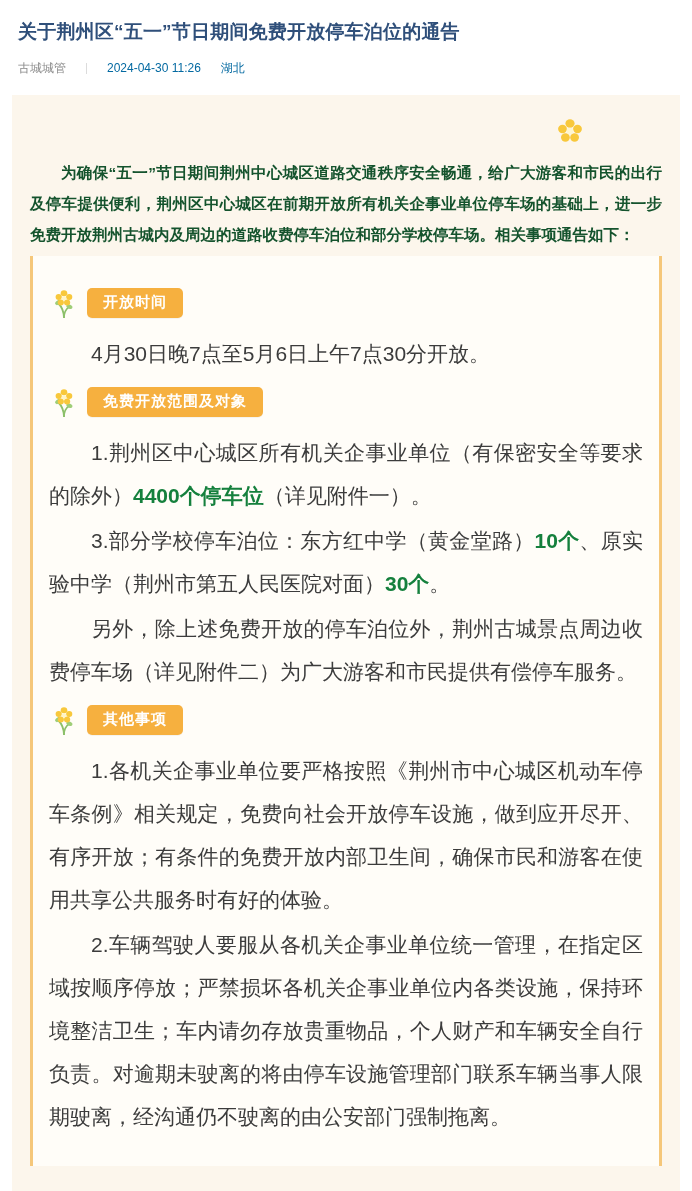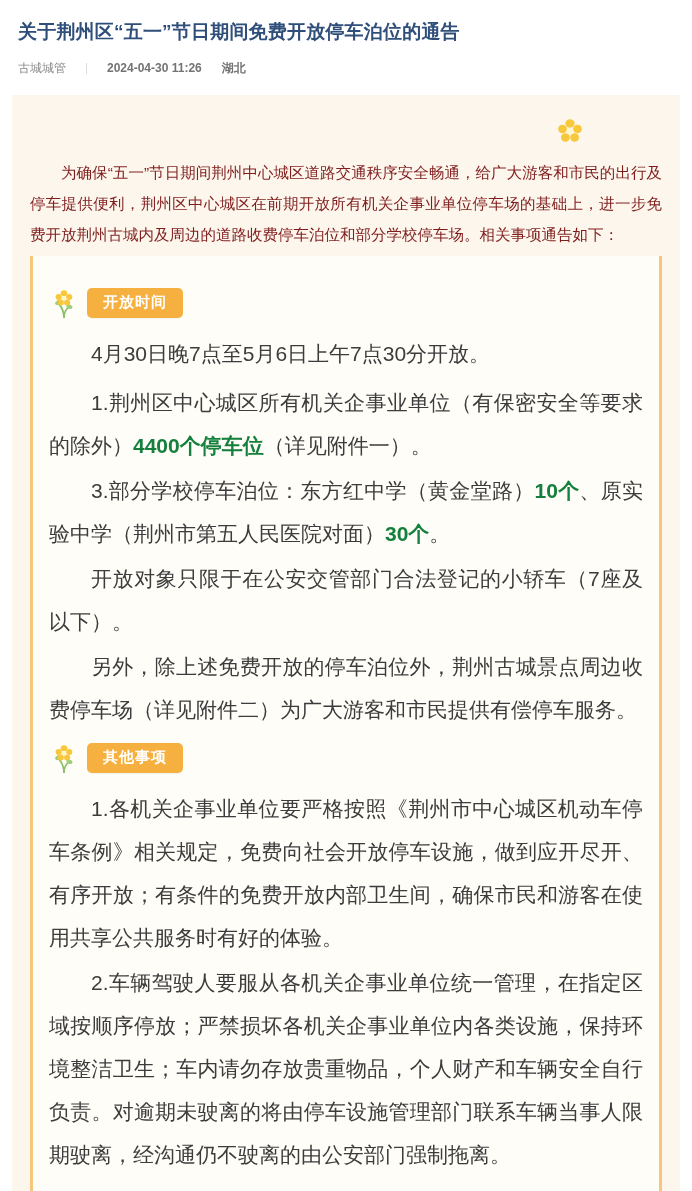--- a/index.html
+++ b/index.html
@@ -38,22 +38,21 @@
   }
   .meta-source {
     color: #8a8a8a;
   }
   .meta-sep {
     width: 1px;
     height: 11px;
     background: #dcdcdc;
   }
   .meta-date, .meta-loc {
-    color: #737373;
-    font-weight: bold;
+    color: #0369a1;
   }
 
   
   .body-card {
     background: #fcf6ec;
     margin: 0 12px 0 12px;
     padding: 22px 18px 26px 18px;
     box-sizing: border-box;
     position: relative;
   }
@@ -67,24 +66,25 @@
     display: inline-block;
     position: relative;
     width: 28px;
     height: 28px;
   }
   .flower svg { display: block; }
 
   p.para {
     font-size: 15.5px;
     line-height: 2.0;
-    color: #7f1d1d;
+    color: #14532d;
     margin: 0 0 6px 0;
     text-align: justify;
     text-indent: 2em;
+    font-weight: bold;
   }
   .intro {
     margin-bottom: 20px;
   }
 
   
   .inner-panel {
     background: #fffdf8;
     border-left: 3px solid #f5c77a;
     border-right: 3px solid #f5c77a;
@@ -182,24 +182,40 @@
                   </g>
                   <circle cx="11" cy="9.2" r="2.3" fill="#fff4c6"></circle>
                 </svg></span>
               <span class="section-label">开放时间</span>
             </div>
             <div class="section-body">
               <p><span>4月30日晚7点至5月6日上午7点30分开放。</span></p>
             </div>
           </div>
           <div class="section">
+            <div class="section-head">
+              <span class="section-flower"><svg width="24" height="30" viewBox="0 0 24 30" aria-hidden="true">
+                  <path d="M11 29 C11 21 8 17 5 14" stroke="#8cc06a" stroke-width="1.8" fill="none"></path>
+                  <path d="M11 29 C11 23 13 20 16 18" stroke="#8cc06a" stroke-width="1.6" fill="none"></path>
+                  <ellipse cx="5.2" cy="13.4" rx="3.4" ry="2.1" fill="#9fce78" transform="rotate(-35 5.2 13.4)"></ellipse>
+                  <ellipse cx="16.4" cy="17.6" rx="3.2" ry="2" fill="#9fce78" transform="rotate(25 16.4 17.6)"></ellipse>
+                  <g fill="#f8c83c">
+                    <ellipse cx="11" cy="4.2" rx="3.3" ry="3"></ellipse>
+                    <ellipse cx="16.2" cy="8" rx="3.1" ry="3"></ellipse>
+                    <ellipse cx="14.1" cy="13.6" rx="3.1" ry="3"></ellipse>
+                    <ellipse cx="7.8" cy="13.6" rx="3.1" ry="3"></ellipse>
+                    <ellipse cx="5.7" cy="8" rx="3.1" ry="3"></ellipse>
+                  </g>
+                  <circle cx="11" cy="9.2" r="2.3" fill="#fff4c6"></circle>
+                </svg></span>
+              <span class="section-label">免费开放范围及对象</span>
+            </div>
             <div class="section-body">
               <p><span>1.荆州区中心城区所有机关企事业单位（有保密安全等要求的除外）</span><span class="hl">4400个停车位</span><span>（详见附件一）。</span></p>
               <p><span>3.部分学校停车泊位：东方红中学（黄金堂路）</span><span class="hl">10个</span><span>、原实验中学（荆州市第五人民医院对面）</span><span class="hl">30个</span><span>。</span></p>
-              <p><span>开放对象只限于在公安交管部门合法登记的小轿车（7座及以下）。</span></p>
               <p><span>另外，除上述免费开放的停车泊位外，荆州古城景点周边收费停车场（详见附件二）为广大游客和市民提供有偿停车服务。</span></p>
             </div>
           </div>
           <div class="section">
             <div class="section-head">
               <span class="section-flower"><svg width="24" height="30" viewBox="0 0 24 30" aria-hidden="true">
                   <path d="M11 29 C11 21 8 17 5 14" stroke="#8cc06a" stroke-width="1.8" fill="none"></path>
                   <path d="M11 29 C11 23 13 20 16 18" stroke="#8cc06a" stroke-width="1.6" fill="none"></path>
                   <ellipse cx="5.2" cy="13.4" rx="3.4" ry="2.1" fill="#9fce78" transform="rotate(-35 5.2 13.4)"></ellipse>
                   <ellipse cx="16.4" cy="17.6" rx="3.2" ry="2" fill="#9fce78" transform="rotate(25 16.4 17.6)"></ellipse>

